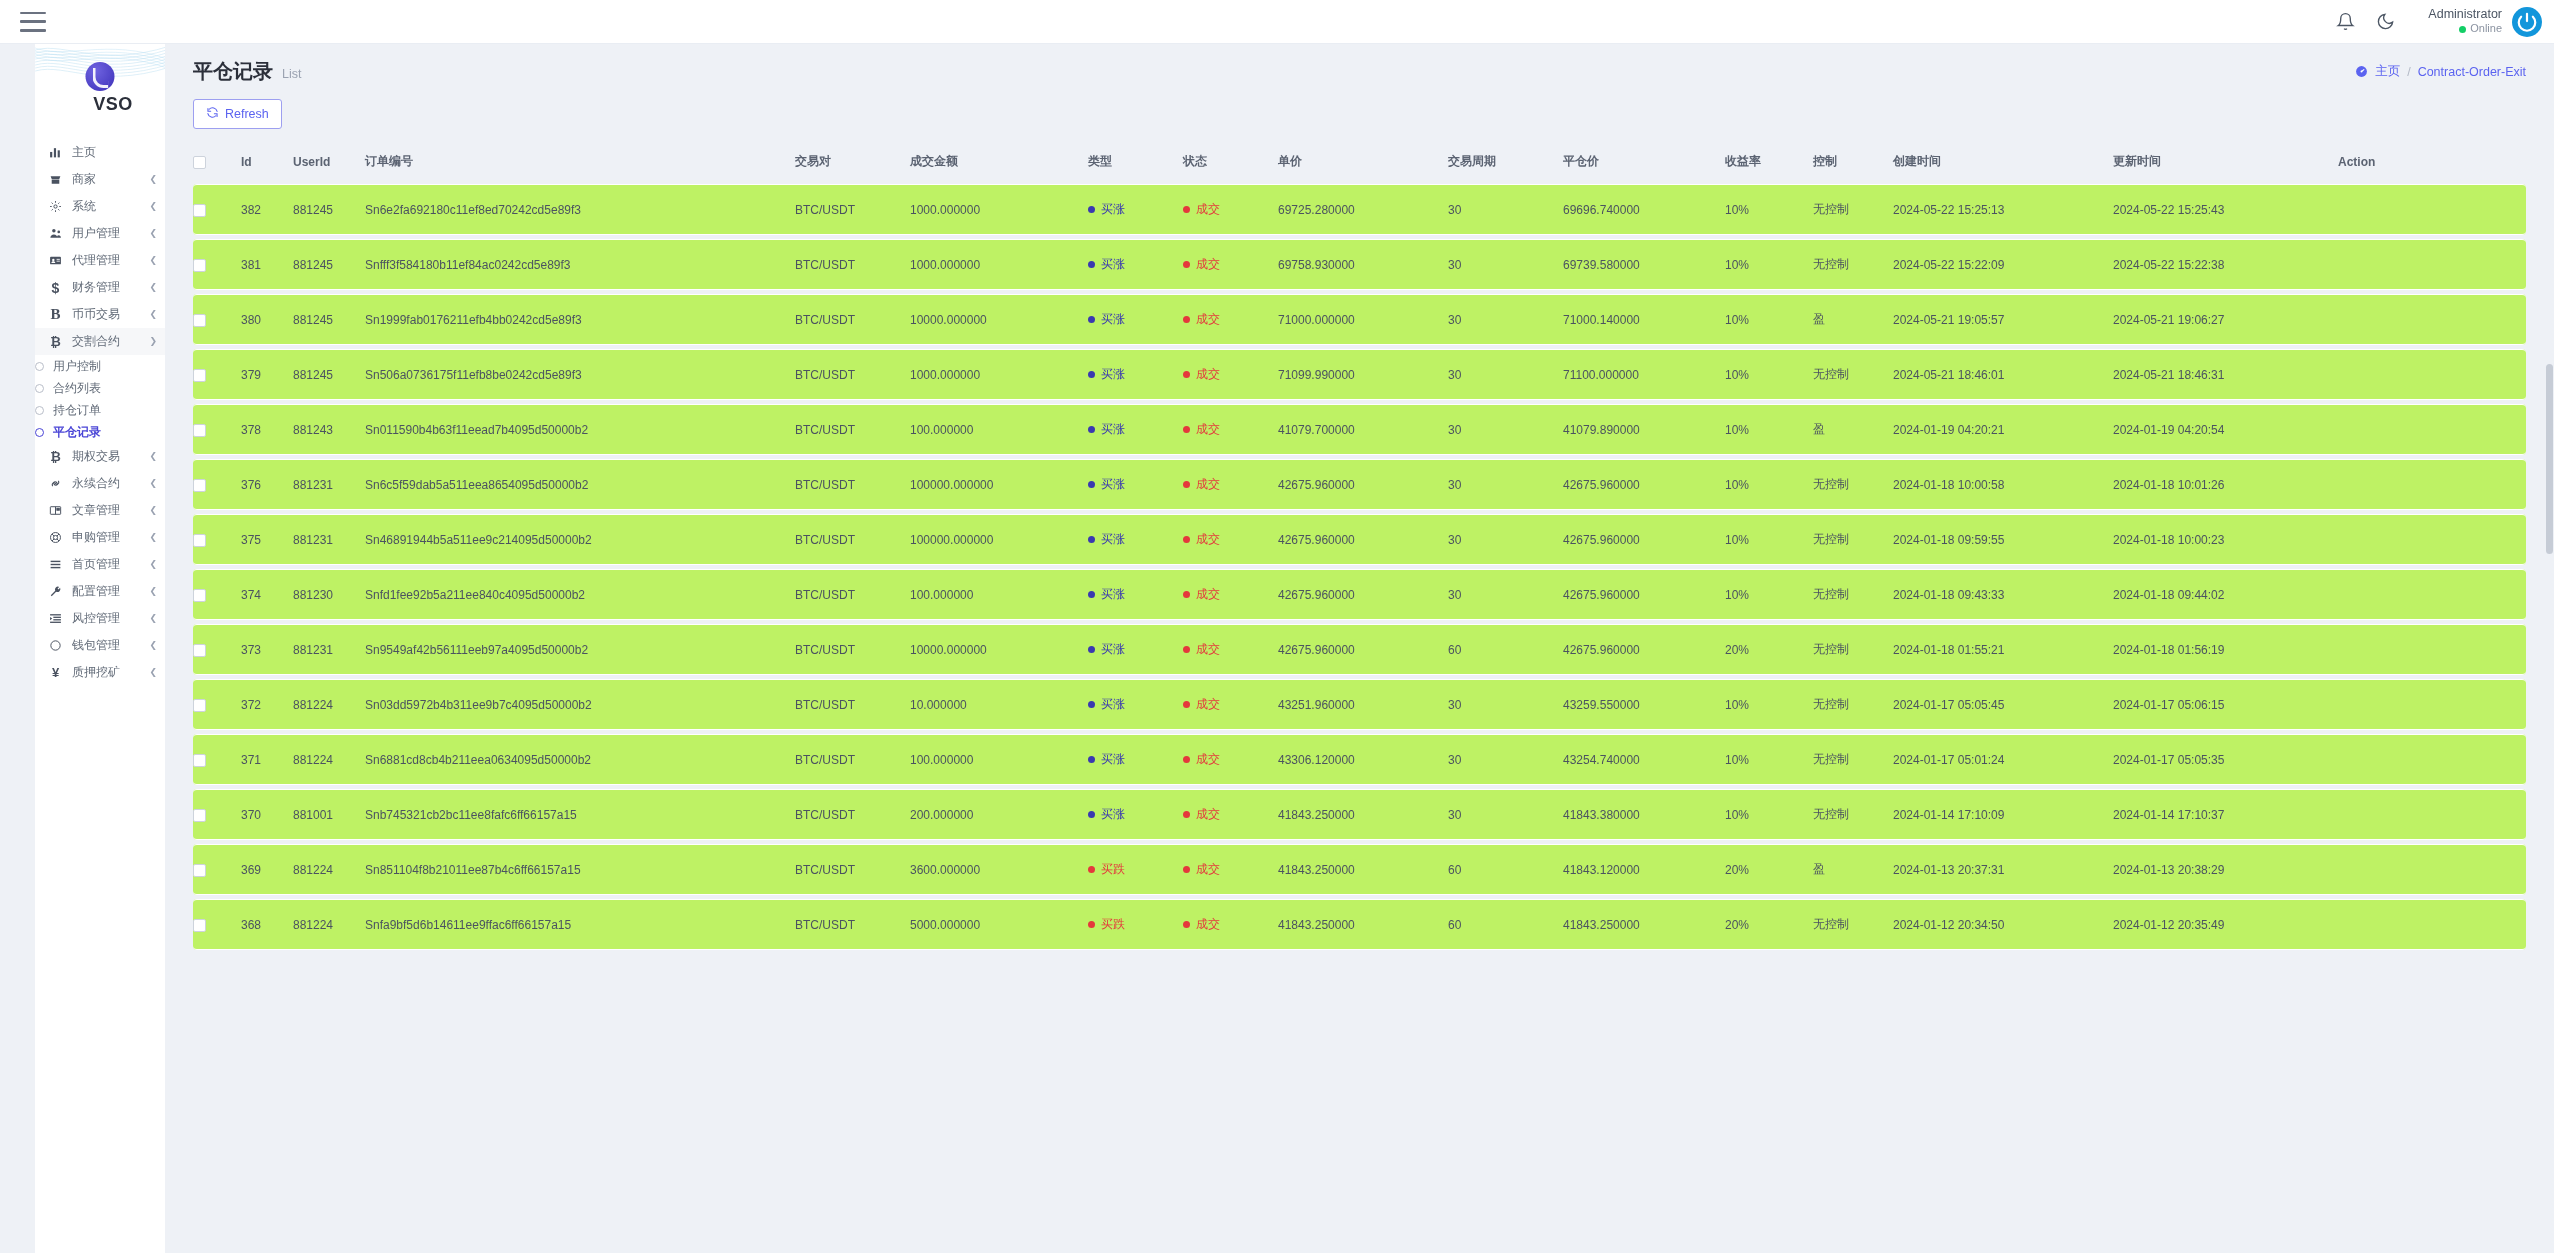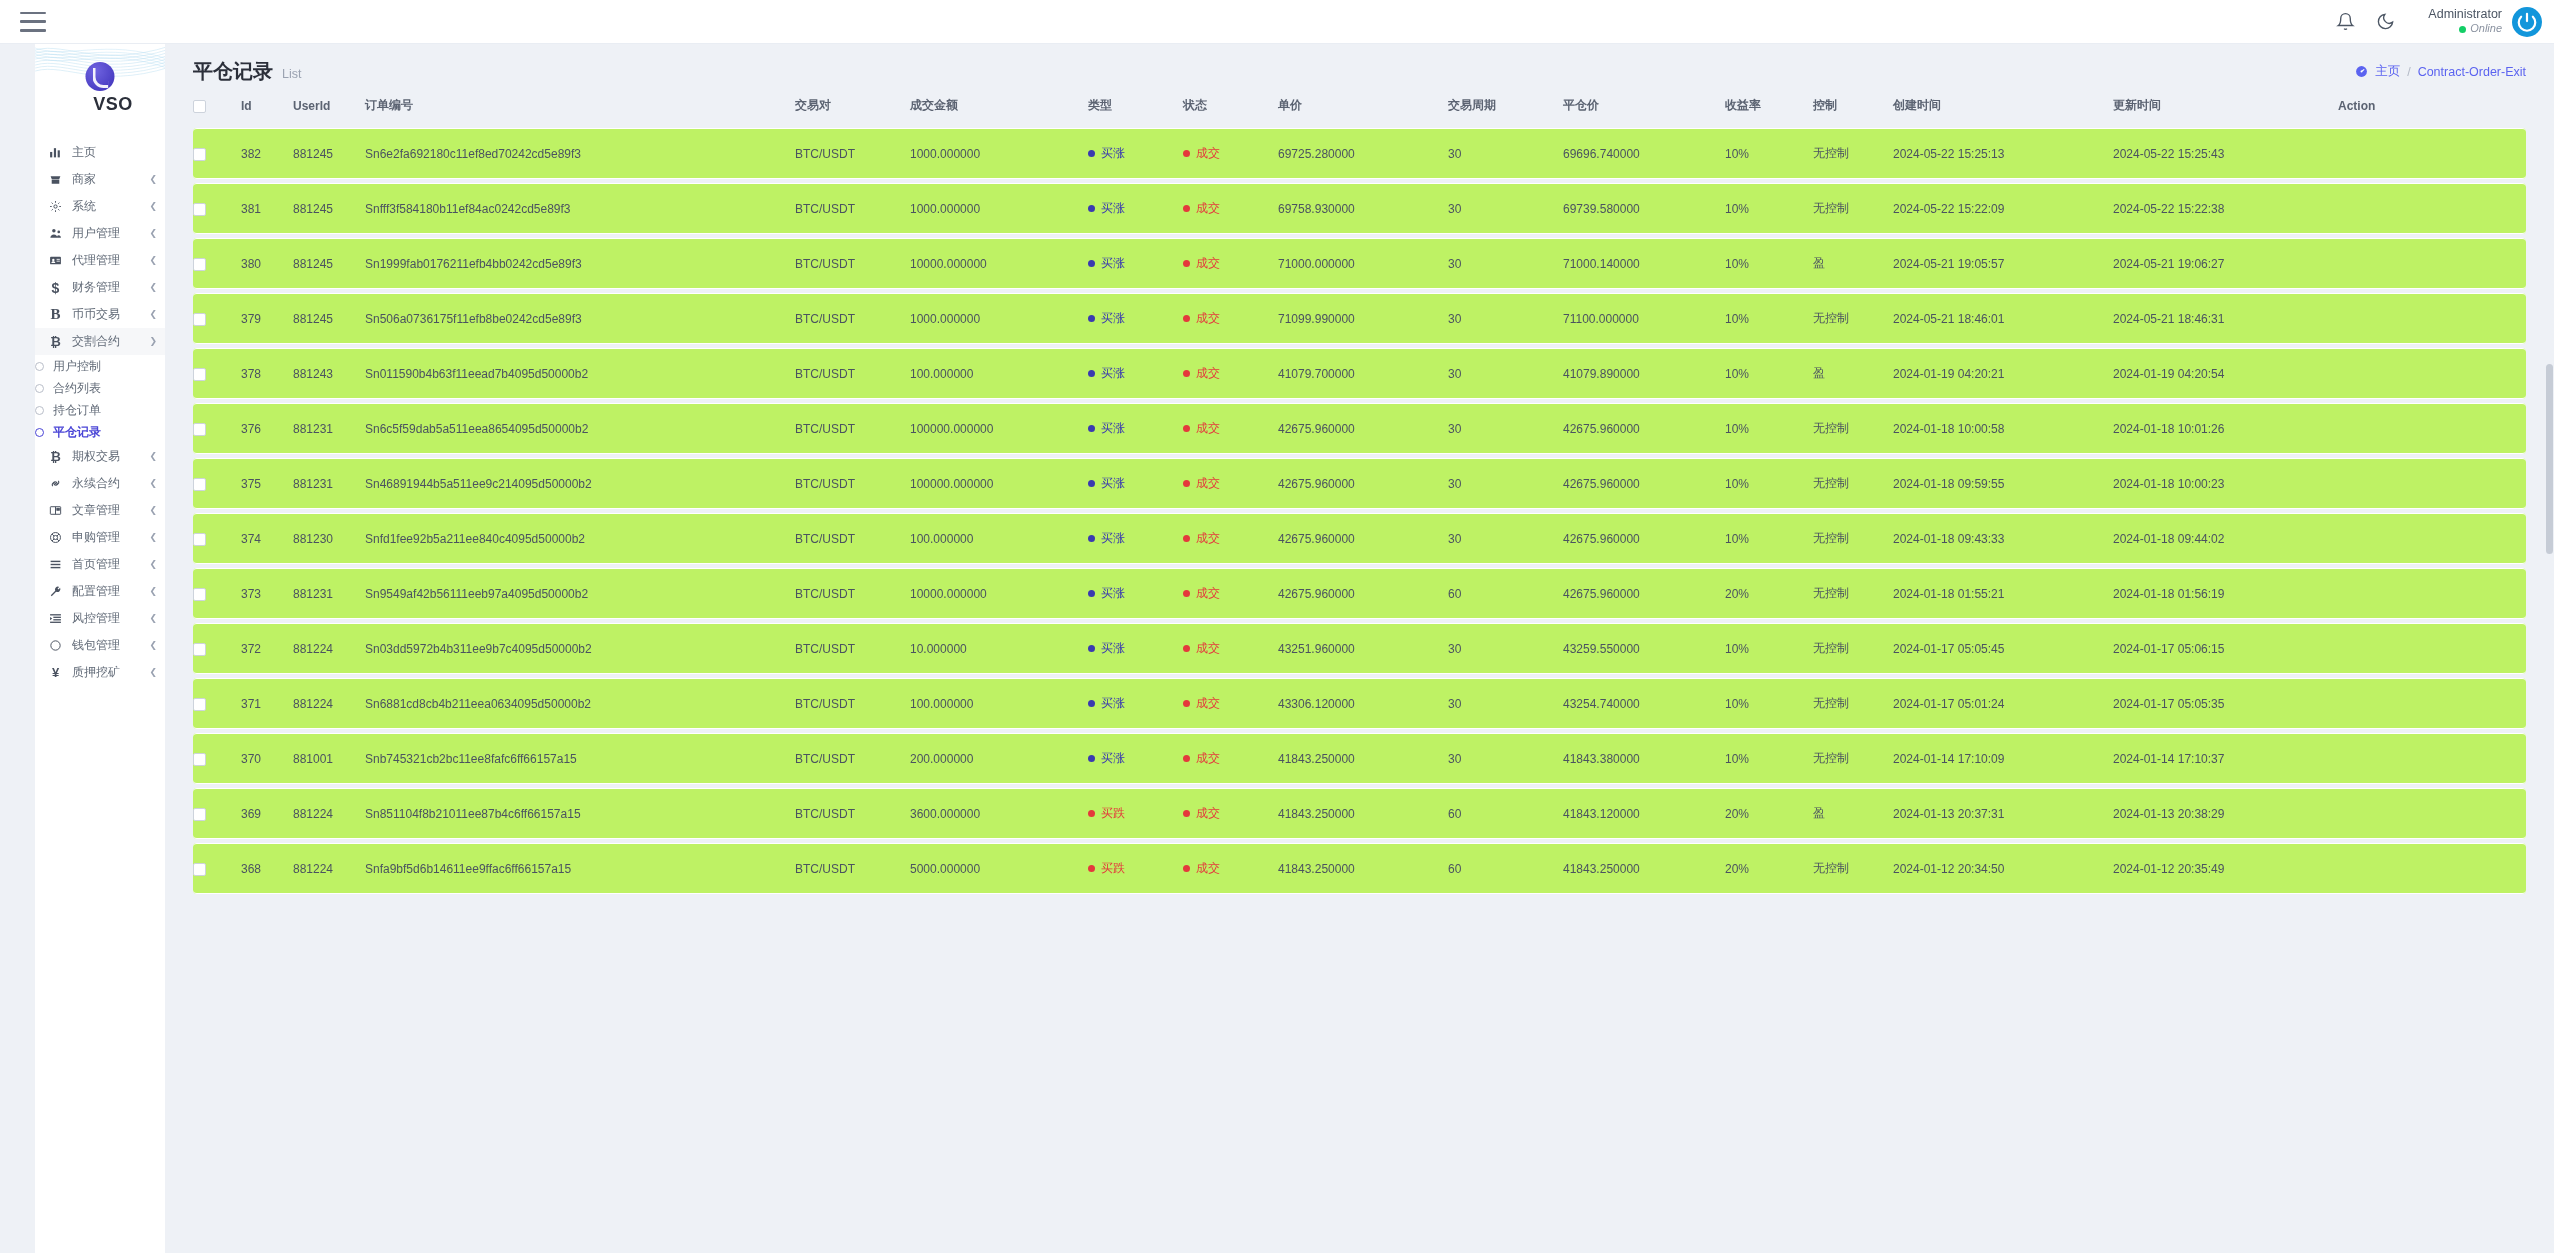--- a/index.html
+++ b/index.html
@@ -17,21 +17,21 @@
   }
   .hamburger { margin-left: 20px; width: 26px; height: 20px;
     display: flex; flex-direction: column; justify-content: space-between; cursor: pointer; }
   .hamburger span { display: block; height: 2.5px; background: #6b7280; border-radius: 1px; }
   .topbar-right { margin-left: auto; display: flex; align-items: center; gap: 18px; padding-right: 12px; }
   .ic { width: 22px; height: 22px; color: #4b5563; cursor: pointer; display: flex; align-items: center; justify-content: center; }
   .ic svg { width: 19px; height: 19px; }
   .user-block { display: flex; align-items: center; gap: 10px; margin-left: 14px; cursor: pointer; }
   .user-text { text-align: right; line-height: 1.25; }
   .user-name { font-size: 12.5px; color: #4b5563; }
-  .user-status { font-size: 11px; color: #8b93a1; display: flex; align-items: center; justify-content: flex-end; gap: 4px; font-style: italic; }
+  .user-status { font-size: 11px; color: #8b93a1; display: flex; align-items: center; justify-content: flex-end; gap: 4px; }
   .dot-green { width: 7px; height: 7px; border-radius: 50%; background: #13ce66; display: inline-block; }
   .avatar { width: 30px; height: 30px; border-radius: 50%; background: #1296db;
     display: flex; align-items: center; justify-content: center; }
   .avatar svg { width: 22px; height: 22px; }
 
   
   .sidebar {
     position: absolute; top: 44px; left: 35px; width: 130px; height: 1209px;
     background: #ffffff; overflow: hidden; z-index: 20;
   }
@@ -389,20 +389,33 @@
           <circle cx="12" cy="12" r="10"></circle>
           <path d="M12 12l5-4" stroke="#fff" stroke-width="2"></path>
           <circle cx="12" cy="12" r="1.8" fill="#fff"></circle>
         </svg>
     </span>
     <span>主页</span>
     <span class="sep">/</span>
     <span>Contract-Order-Exit</span>
   </div>
 
+  <div class="toolbar">
+    <button class="btn-refresh">
+      <span>
+        <svg viewBox="0 0 24 24" fill="none" stroke="currentColor" stroke-width="2" stroke-linecap="round">
+          <path d="M20.5 10a8.5 8.5 0 0 0-14.6-4"></path>
+            <path d="M3.5 14a8.5 8.5 0 0 0 14.6 4"></path>
+          <path d="M3.6 4.6v5h5"></path>
+            <path d="M20.4 19.4v-5h-5"></path>
+        </svg>
+      </span>
+      <span>Refresh</span>
+    </button>
+  </div>
 
   <div class="table-wrap">
 
     <table>
       <colgroup>
         <col class="c0">
           <col class="c1">
           <col class="c2">
           <col class="c3">
           <col class="c4">

